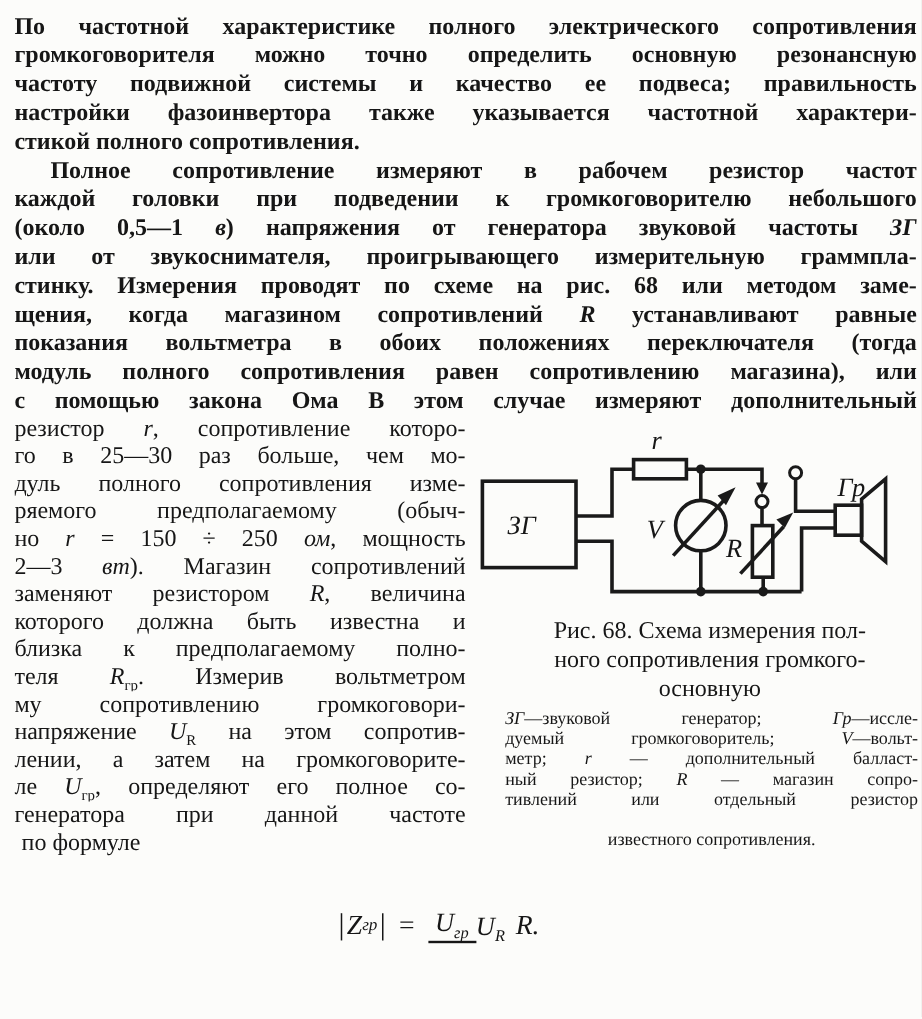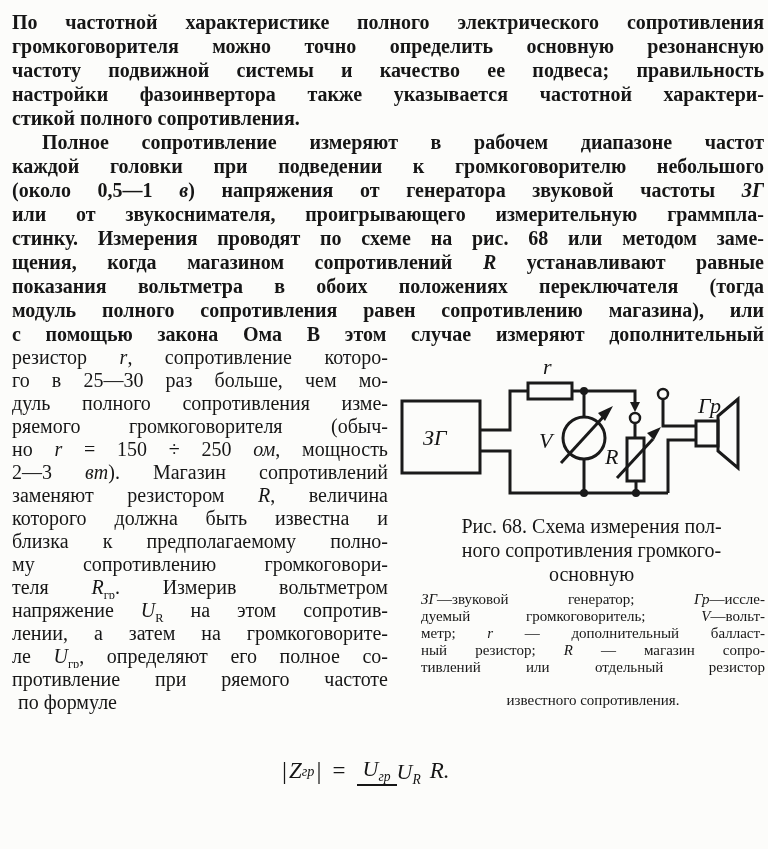--- a/index.html
+++ b/index.html
@@ -39,47 +39,47 @@
 <body>
 
 <div class="page">
 
   <div class="block" id="body-text">
     <div class="ln">По частотной характеристике полного электрического сопротивления</div>
     <div class="ln">громкоговорителя можно точно определить основную резонансную</div>
     <div class="ln">частоту подвижной системы и качество ее подвеса; правильность</div>
     <div class="ln">настройки фазоинвертора также указывается частотной характери-</div>
     <div class="ln end">стикой полного сопротивления.</div>
-    <div class="ln indent">Полное сопротивление измеряют в рабочем диапазоне частот</div>
+    <div class="ln indent">Полное сопротивление измеряют в рабочем резистор частот</div>
     <div class="ln">каждой головки при подведении к громкоговорителю небольшого</div>
     <div class="ln">(около 0,5—1 <i>в</i>) напряжения от генератора звуковой частоты <i>ЗГ</i></div>
     <div class="ln">или от звукоснимателя, проигрывающего измерительную граммпла-</div>
     <div class="ln">стинку. Измерения проводят по схеме на рис. 68 или методом заме-</div>
     <div class="ln">щения, когда магазином сопротивлений <i>R</i> устанавливают равные</div>
     <div class="ln">показания вольтметра в обоих положениях переключателя (тогда</div>
     <div class="ln">модуль полного сопротивления равен сопротивлению магазина), или</div>
     <div class="ln">с помощью закона Ома В этом случае измеряют дополнительный</div>
   </div>
 
   <div class="block" id="left-col">
     <div class="ln">резистор <i>r</i>, сопротивление которо-</div>
     <div class="ln">го в 25—30 раз больше, чем мо-</div>
     <div class="ln">дуль полного сопротивления изме-</div>
-    <div class="ln">ряемого громкоговорителя (обыч-</div>
+    <div class="ln">ряемого предполагаемому (обыч-</div>
     <div class="ln">но <i>r</i> = 150 ÷ 250 <i>ом</i>, мощность</div>
     <div class="ln">2—3 <i>вт</i>). Магазин сопротивлений</div>
     <div class="ln">заменяют резистором <i>R</i>, величина</div>
     <div class="ln">которого должна быть известна и</div>
     <div class="ln">близка к предполагаемому полно-</div>
+    <div class="ln">теля <i>R</i><sub>гр</sub>. Измерив вольтметром</div>
     <div class="ln">му сопротивлению громкоговори-</div>
-    <div class="ln">теля <i>R</i><sub>гр</sub>. Измерив вольтметром</div>
     <div class="ln">напряжение <i>U</i><sub>R</sub> на этом сопротив-</div>
     <div class="ln">лении, а затем на громкоговорите-</div>
     <div class="ln">ле <i>U</i><sub>гр</sub>, определяют его полное со-</div>
-    <div class="ln">противление при ряемого частоте</div>
+    <div class="ln">генератора при данной частоте</div>
     <div class="ln end small-indent">по формуле</div>
   </div>
 
   <div class="block" id="figure">
     <svg width="373" height="160" viewBox="0 0 373 160">
 
       <g>
         <rect class="dln" x="7" y="51" width="78" height="72" stroke-width="3.5"></rect>
         <text class="dtext" x="28" y="95">ЗГ</text>
       </g>

